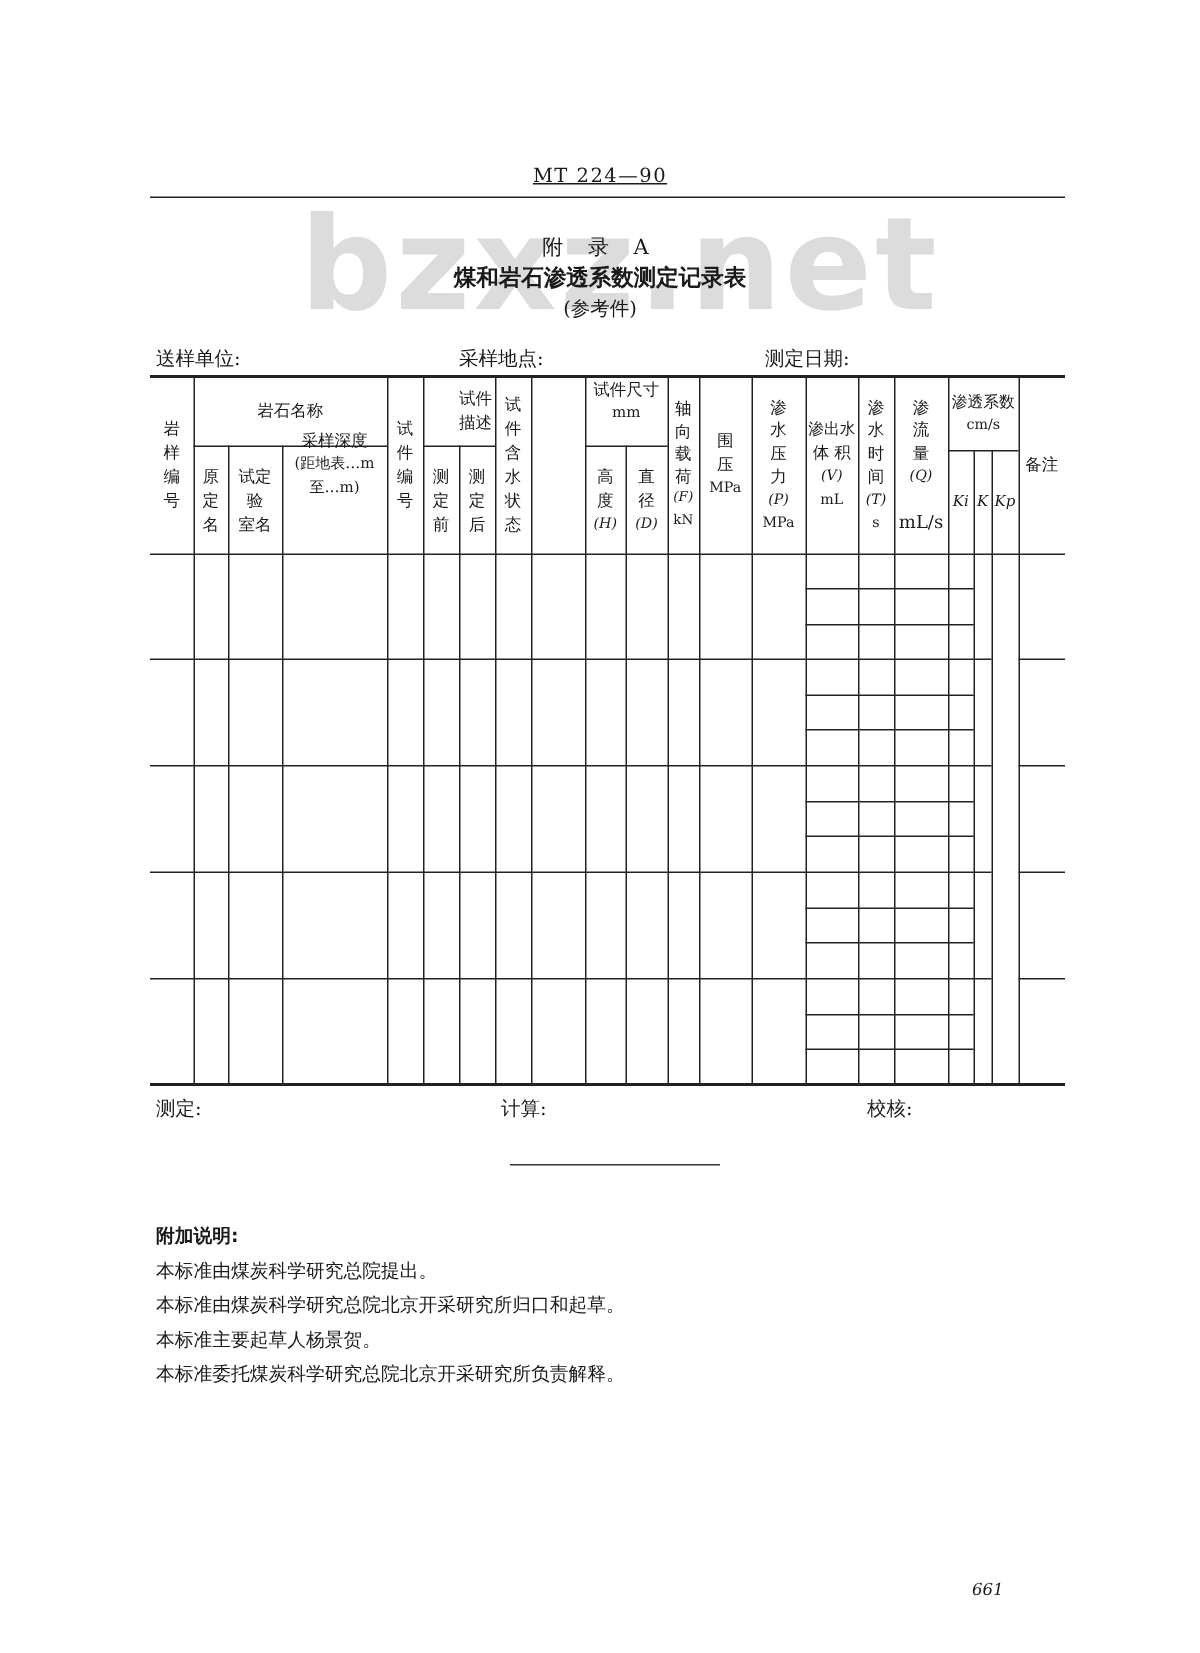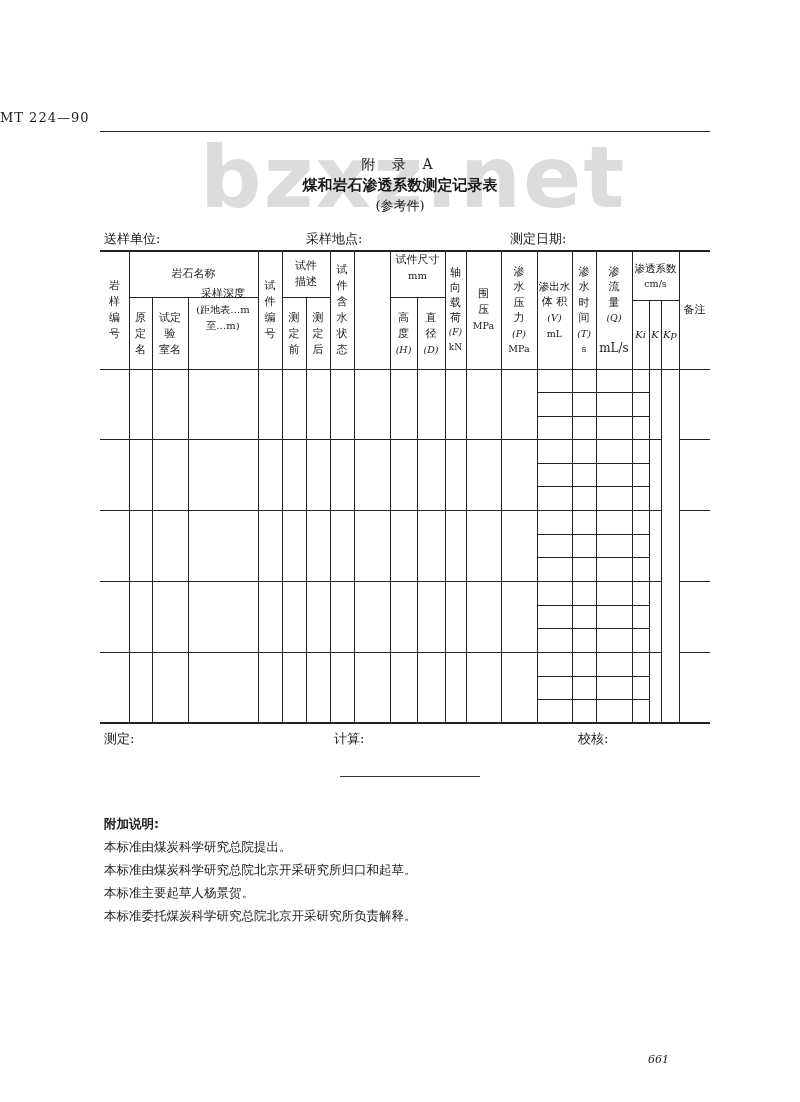--- a/index.html
+++ b/index.html
@@ -1,19 +1,19 @@
 <!DOCTYPE html>
 <html><head>
 <meta charset="utf-8">
 <style>
   html, body { margin:0; padding:0; background:#ffffff; }
   body { width:800px; height:1102px; position:relative; overflow:hidden;
          font-family:"DejaVu Serif","Liberation Serif",serif; color:#1a1a1a; }
   .abs { position:absolute; }
-  .std-code { left:0; width:800px; top:110px; text-align:left; font-size:13px; letter-spacing:1px; }
+  .std-code { left:0; width:800px; top:110px; text-align:center; font-size:13px; letter-spacing:1px;text-decoration:underline; }
   .top-rule { left:100px; width:610px; top:131px; height:0; border-top:1.5px solid #222; }
   .watermark { left:200px; top:132px; font-family:"DejaVu Sans","Liberation Sans",sans-serif;
                font-weight:bold; font-size:86px; color:#dcdcdc; letter-spacing:2px; line-height:90px; z-index:0; }
   .title-a { left:0; width:800px; top:156px; text-align:center; font-size:14px; font-weight:normal; letter-spacing:6px; z-index:1; }
   .title-main { left:0; width:800px; top:176px; text-align:center; font-size:15px; font-weight:bold; z-index:1; }
   .title-sub { left:0; width:800px; top:197px; text-align:center; font-size:13px; z-index:1; }
   .meta { top:230px; font-size:13px; }
   .sig { top:730px; font-size:13px; }
   .center-rule { left:340px; width:140px; top:776px; border-top:1.5px solid #333; }
   .notes { left:104px; top:812px; font-size:12.5px; line-height:23px; }
@@ -118,21 +118,21 @@
     <span>采样深度</span>
     <span style="font-size:10px">(距地表…m</span>
     <span style="font-size:10px">至…m)</span>
   </div>
   <div class="cell vert" style="left:258px;top:251px;width:24px;height:118px">
     <span>试</span>
     <span>件</span>
     <span>编</span>
     <span>号</span>
   </div>
-  <div class="cell vert" style="left:282px;top:251px;width:48px;height:46px">
+  <div class="cell vert" style="left:293px;top:251px;width:48px;height:46px">
     <span>试件</span>
     <span>描述</span>
   </div>
   <div class="cell vert" style="left:282px;top:298px;width:24px;height:71px">
     <span>测</span>
     <span>定</span>
     <span>前</span>
   </div>
   <div class="cell vert" style="left:306px;top:298px;width:24px;height:71px">
     <span>测</span>

